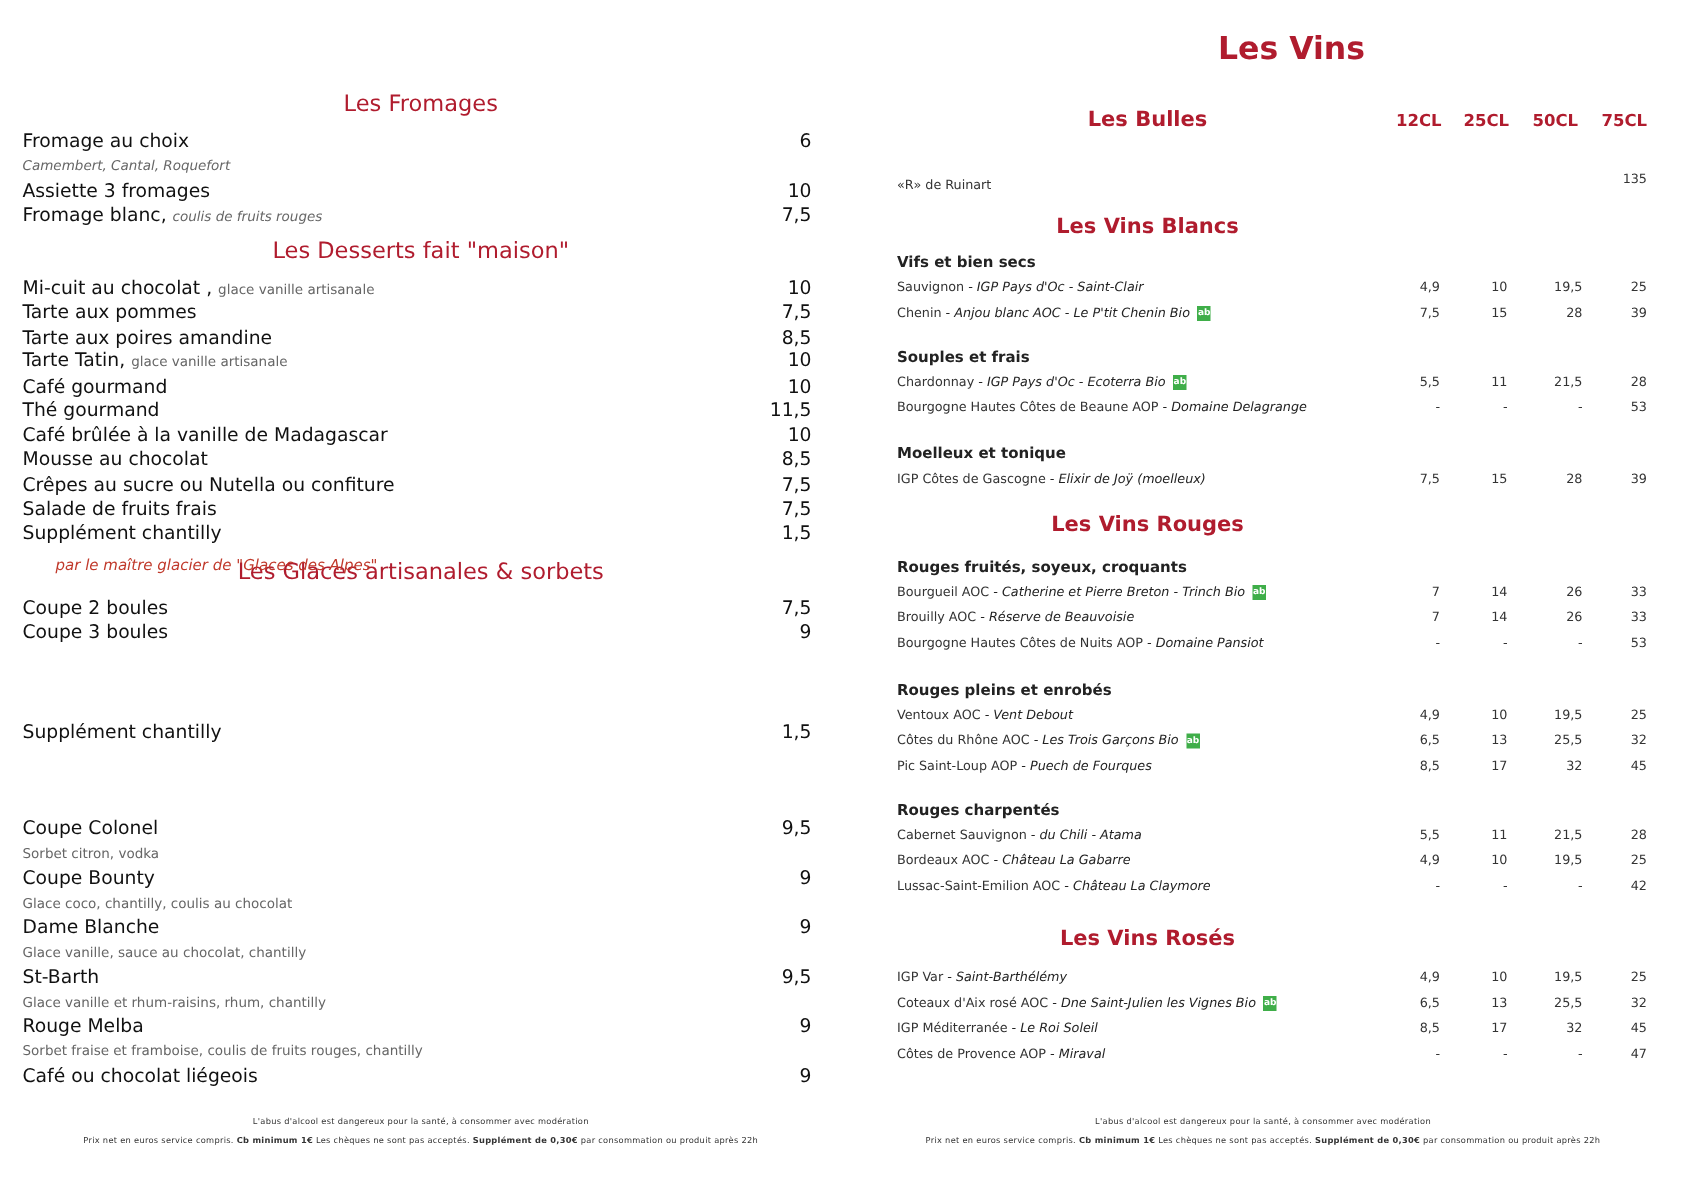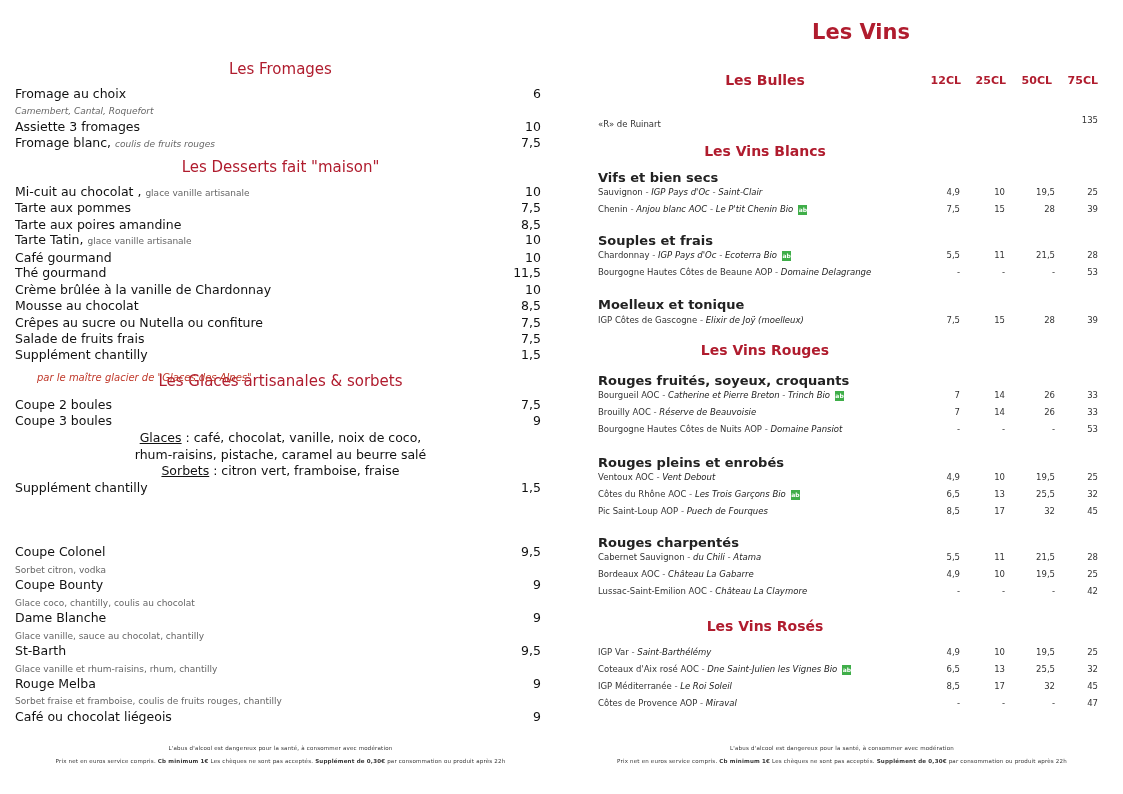--- a/index.html
+++ b/index.html
@@ -17,21 +17,21 @@
   .desc{position:absolute;left:15px;font-size:9px;color:#666;line-height:12px;white-space:nowrap;}
   .desc.it{font-style:italic;}
   .flavors{position:absolute;left:0;width:561px;text-align:center;font-size:12.5px;line-height:16.5px;}
   .flavors u{text-decoration:underline;}
   .foot{position:absolute;width:100%;text-align:center;font-size:5.5px;color:#333;letter-spacing:0.2px;}
   .foot b{font-weight:bold;}
 
   .title-vins{position:absolute;left:0;width:600px;top:20px;text-align:center;font-size:21px;font-weight:bold;color:#b01c2e;}
   .wh{position:absolute;font-size:14px;font-weight:bold;color:#b01c2e;left:0;width:408px;text-align:center;}
   .colh{position:absolute;top:74px;font-size:11px;font-weight:bold;color:#b01c2e;width:40px;text-align:right;}
-  .sub{position:absolute;left:37px;font-size:13px;font-weight:bold;color:#222;}
+  .sub{position:absolute;left:37px;font-size:10px;font-weight:bold;color:#222;}
   .wr{position:absolute;left:37px;width:500px;height:14px;font-size:8.5px;line-height:14px;color:#333;}
   .wr .wn{position:absolute;left:0;white-space:nowrap;}
   .wr .wn i{color:#222;}
   .wr .c{position:absolute;width:40px;text-align:right;}
   .bio{display:inline-block;width:9px;height:10px;background:#3fae49;color:#fff;font-size:6px;line-height:10px;text-align:center;vertical-align:middle;margin-left:5px;font-weight:bold;}
 </style>
 </head>
 <body>
 
 <div class="page" id="left">
@@ -71,21 +71,21 @@
     </div>
   <div class="row" style="top:250px;">
       <span class="name">Café gourmand</span>
       <span class="price">10</span>
     </div>
   <div class="row" style="top:265px;">
       <span class="name">Thé gourmand</span>
       <span class="price">11,5</span>
     </div>
   <div class="row" style="top:282px;">
-      <span class="name">Crème brûlée à la vanille de Chardonnay</span>
+      <span class="name">Café brûlée à la vanille de Madagascar</span>
       <span class="price">10</span>
     </div>
   <div class="row" style="top:298px;">
       <span class="name">Mousse au chocolat</span>
       <span class="price">8,5</span>
     </div>
   <div class="row" style="top:315px;text-decoration:underline;">
       <span class="name">Crêpes au sucre ou Nutella ou confiture</span>
       <span class="price">7,5</span>
     </div>
@@ -102,25 +102,20 @@
 
   <div class="row" style="top:397px;">
       <span class="name">Coupe 2 boules</span>
       <span class="price">7,5</span>
     </div>
   <div class="row" style="top:413px;">
       <span class="name">Coupe 3 boules</span>
       <span class="price">9</span>
     </div>
 
-  <div class="flavors" style="top:430px;">
-    <div><u>Glaces</u><span> : café, chocolat, vanille, noix de coco,</span></div>
-    <div>rhum-raisins, pistache, caramel au beurre salé</div>
-    <div><u>Sorbets</u><span> : citron vert, framboise, fraise</span></div>
-  </div>
 
   <div class="row" style="top:480px;">
       <span class="name">Supplément chantilly</span>
       <span class="price">1,5</span>
     </div>
 
 
   <div class="row" style="top:544px;">
       <span class="name">Coupe Colonel</span>
       <span class="price">9,5</span>

